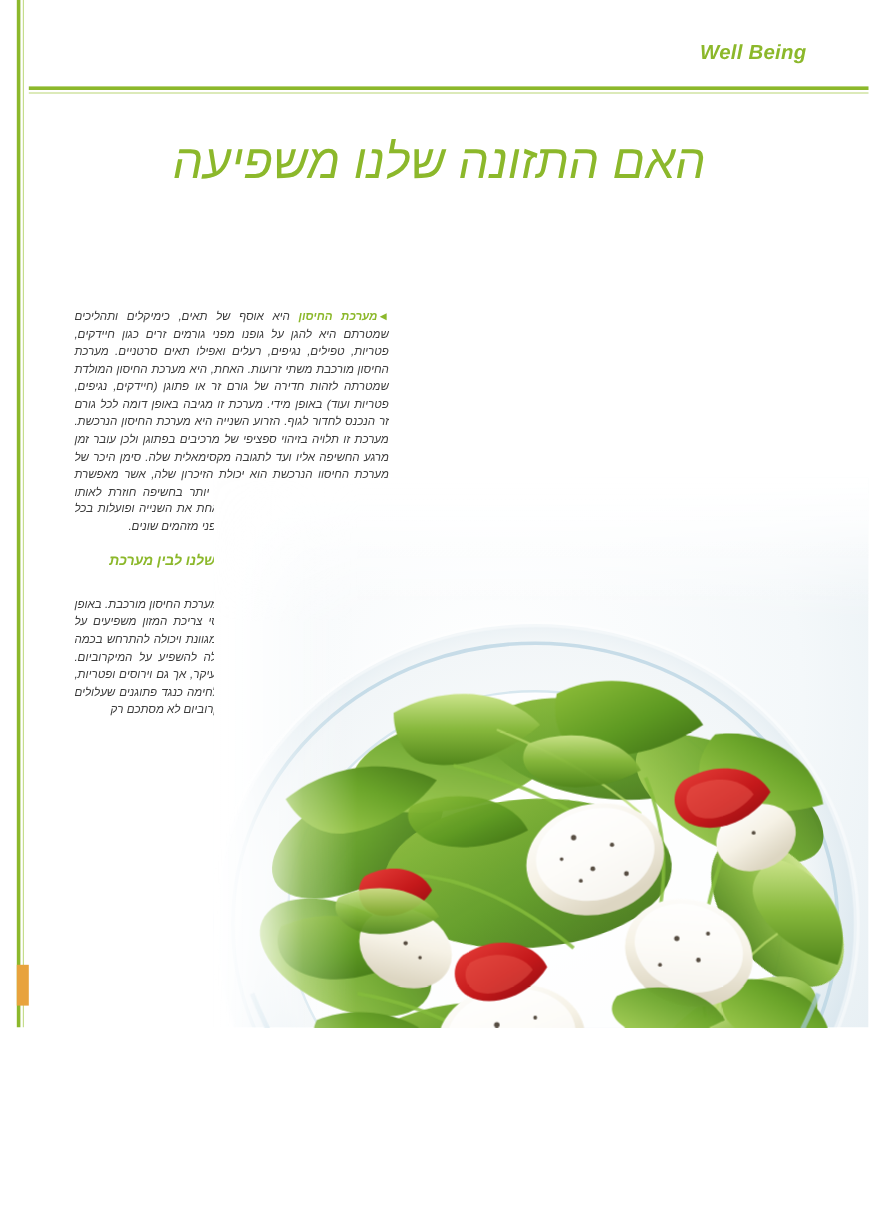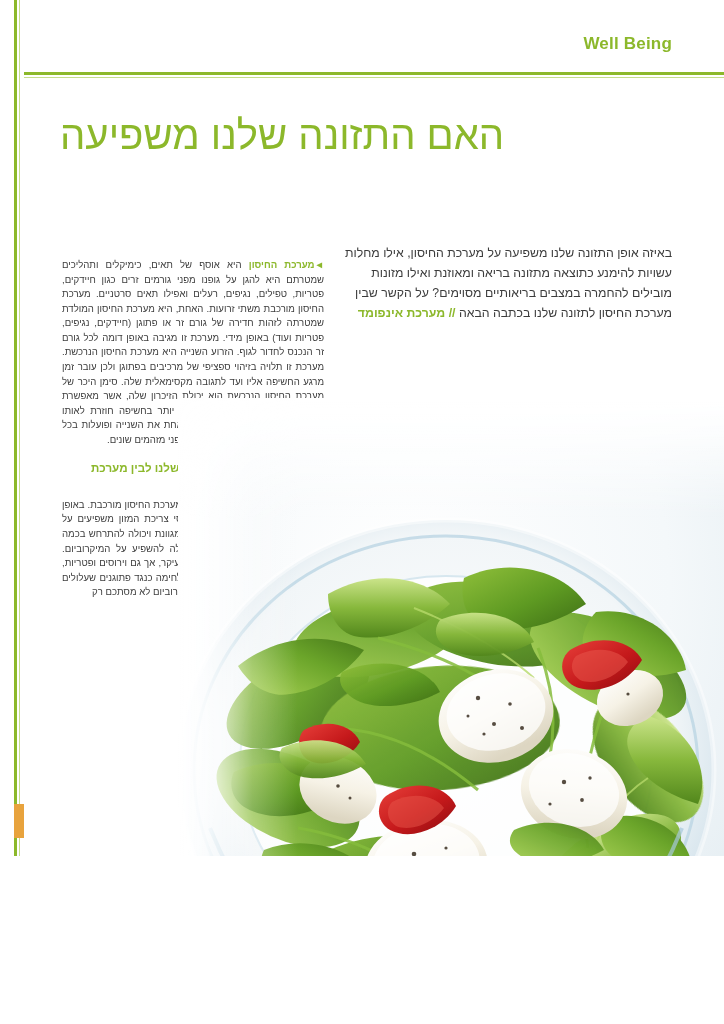--- a/index.html
+++ b/index.html
@@ -16,20 +16,21 @@
   }
 
   
   .page {
     position: absolute;
     inset: 0;
     width: 724px;
     height: 856px;
     overflow: hidden;
     background: #ffffff;
+    font-style: italic;
   }
 
   
   .left-rule {
     position: absolute;
     left: 14px;
     top: 0;
     width: 3px;
     height: 1024px;
     background: #8cb82b;
@@ -80,21 +81,21 @@
     height: 1px;
     background: #c5dd8c;
   }
 
   
   .headline {
     position: absolute;
     top: 112px;
     right: 52px;
     left: 60px;
-    text-align: left;
+    text-align: center;
     direction: rtl;
     line-height: 1.18;
   }
   .headline .line1 {
     font-size: 40px;
     color: #8cb82b;
     font-weight: normal;
     white-space: nowrap;
   }
   .headline .line2 {
@@ -203,23 +204,20 @@
   <div class="header">
     <div class="header-title">Well Being</div>
   </div>
   <div class="header-rule"></div>
   <div class="header-rule2"></div>
 
   <div class="headline">
     <div class="line1">האם התזונה שלנו משפיעה</div>
   </div>
 
-  <div class="standfirst">
-    <span>באיזה אופן התזונה שלנו משפיעה על מערכת החיסון, אילו מחלות עשויות להימנע כתוצאה מתזונה בריאה ומאוזנת ואילו מזונות מובילים להחמרה במצבים בריאותיים מסוימים? על הקשר שבין מערכת החיסון לתזונה שלנו בכתבה הבאה </span><span class="byline">// מערכת אינפומד</span>
-  </div>
 
   <div class="col-body">
     <p><span class="arrow-mark">◄</span><span class="lead-in">מערכת החיסון</span><span> היא אוסף של תאים, כימיקלים ותהליכים שמטרתם היא להגן על גופנו מפני גורמים זרים כגון חיידקים, פטריות, טפילים, נגיפים, רעלים ואפילו תאים סרטניים. מערכת החיסון מורכבת משתי זרועות. האחת, היא מערכת החיסון המולדת שמטרתה לזהות חדירה של גורם זר או פתוגן (חיידקים, נגיפים, פטריות ועוד) באופן מידי. מערכת זו מגיבה באופן דומה לכל גורם זר הנכנס לחדור לגוף. הזרוע השנייה היא מערכת החיסון הנרכשת. מערכת זו תלויה בזיהוי ספציפי של מרכיבים בפתוגן ולכן עובר זמן מרגע החשיפה אליו ועד לתגובה מקסימאלית שלה. סימן היכר של מערכת החיסון הנרכשת הוא יכולת הזיכרון שלה, אשר מאפשרת לגוף תגובה חיסונית מהירה ויעילה יותר בחשיפה חוזרת לאותו הפתוגן. שתי המערכות משלימות האחת את השנייה ופועלות בכל אחת מהן תגרום לאדם להיות פגיע בפני מזהמים שונים.</span></p>
 
     <div class="subhead">הקשר המורכב שבין התזונה שלנו לבין מערכת החיסון</div>
 
     <p>האינטראקציה בין התזונה שלנו לבין מערכת החיסון מורכבת. באופן כללי, מצב התזונה של האדם ודפוסי צריכת המזון משפיעים על התפקוד החיסוני. אולם, השפעות זו מגוונת ויכולה להתרחש בכמה רמות. כך למשל, התזונה שלנו יכולה להשפיע על המיקרוביום. מיקרוביום הן מושבות של חיידקים בעיקר, אך גם וירוסים ופטריות, אשר חיים בתוך גופנו ומסייעים לו בלחימה כנגד פתוגנים שעלולים לגרום לנו למחלות. תפקידיו של המיקרוביום לא מסתכם רק</p>
   </div>
 
   <div class="photo">

